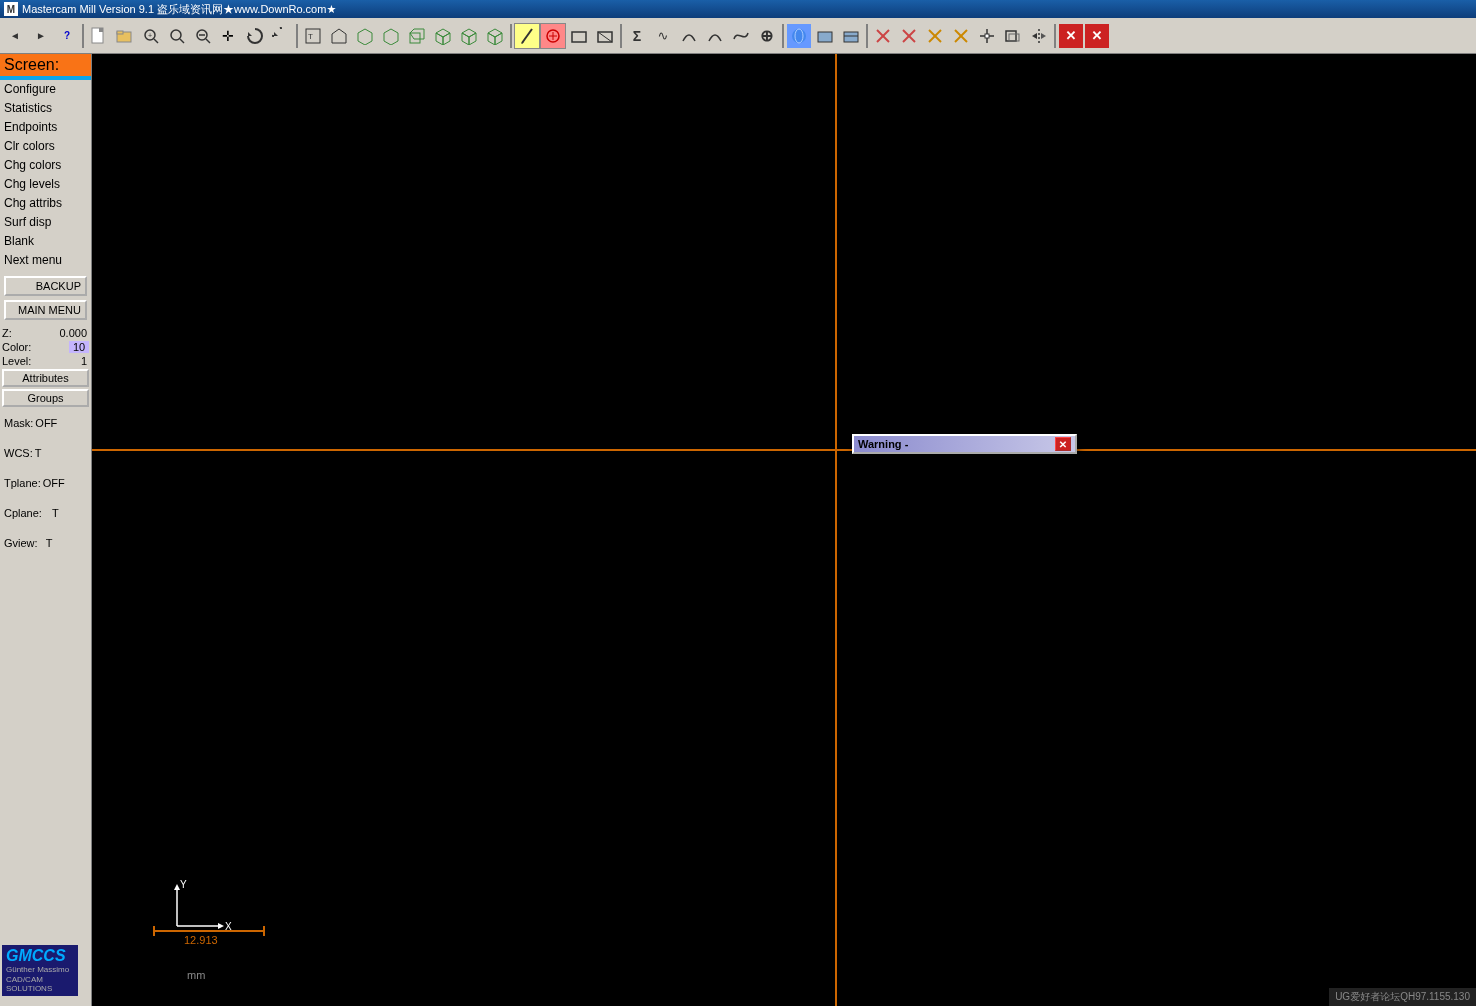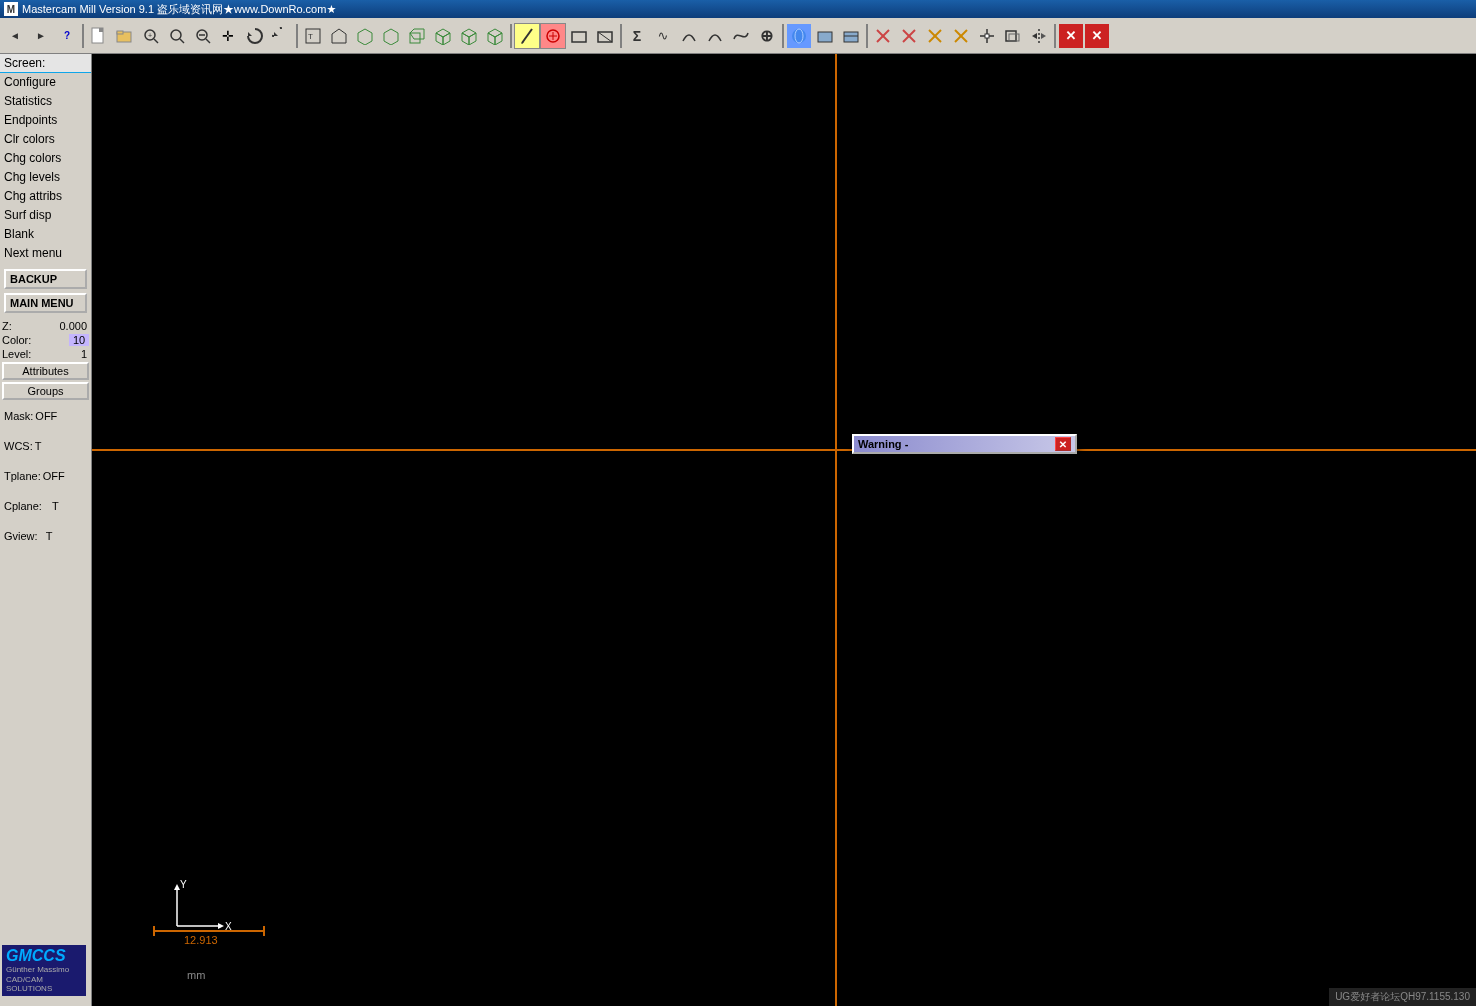--- a/index.html
+++ b/index.html
@@ -82,25 +82,25 @@
       width: 92px;
       height: 100%;
       background: #d4d0c8;
       border-right: 1px solid #808080;
       display: flex;
       flex-direction: column;
       flex-shrink: 0;
     }
 
     #screen-label {
-      background: #e5e5e5;
+      background: #f97316;
       padding: 2px 4px;
-      font-size: 12px;
-      color: #000;
-      border-bottom: 1px solid #0ea5e9;
+      font-size: 16px;
+      color: #000;
+      border-bottom: 4px solid #0ea5e9;
     }
 
     .menu-item {
       padding: 2px 4px;
       font-size: 12px;
       color: #000;
       cursor: pointer;
       background: #d4d0c8;
       border-bottom: 1px solid transparent;
     }
@@ -109,22 +109,22 @@
       height: 4px;
       background: #d4d0c8;
     }
 
     .sidebar-btn {
       margin: 2px 4px;
       padding: 2px 4px;
       background: #d4d0c8;
       border: 2px outset #fff;
       font-size: 11px;
-      font-weight: bold;
-      text-align: left;
+      font-weight: normal;
+      text-align: right;
       cursor: pointer;
       color: #000;
     }
 
     .status-row {
       display: flex;
       align-items: center;
       padding: 1px 2px;
       font-size: 11px;
       color: #000;
@@ -195,21 +195,21 @@
       display: flex;
     }
 
     
     #logo-area {
       position: absolute;
       bottom: 10px;
       left: 2px;
       background: #1a1a6e;
       padding: 2px 4px;
-      width: 84px;
+      width: 76px;
     }
     .logo-gmccs {
       color: #00aaff;
       font-size: 16px;
       font-weight: bold;
       font-style: italic;
     }
     .logo-subtitle {
       color: #aaa;
       font-size: 8px;

